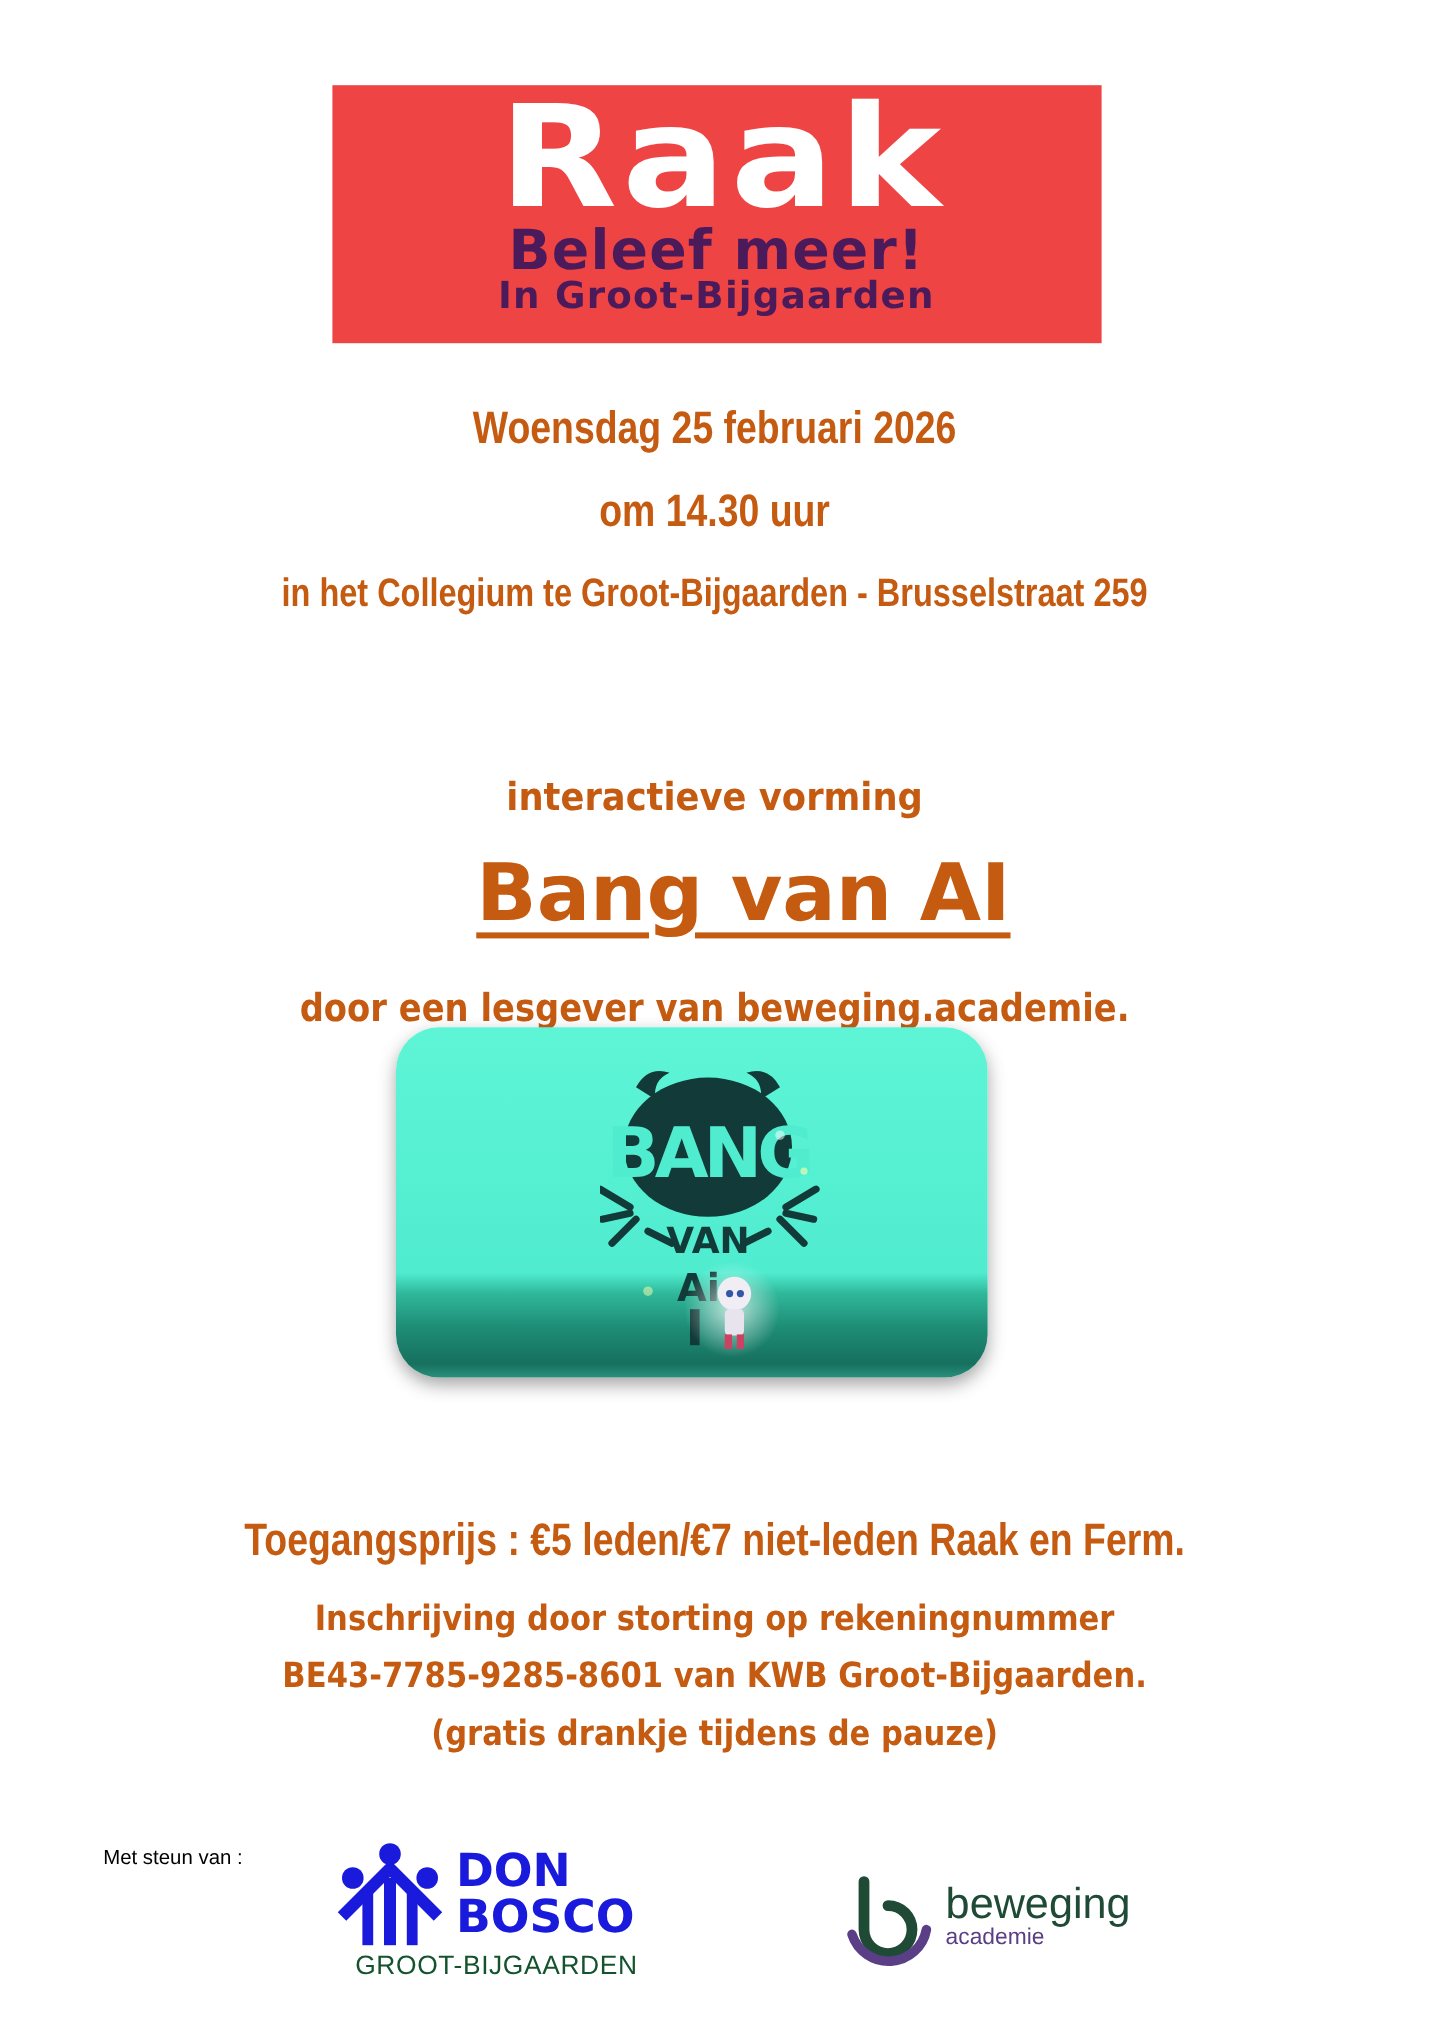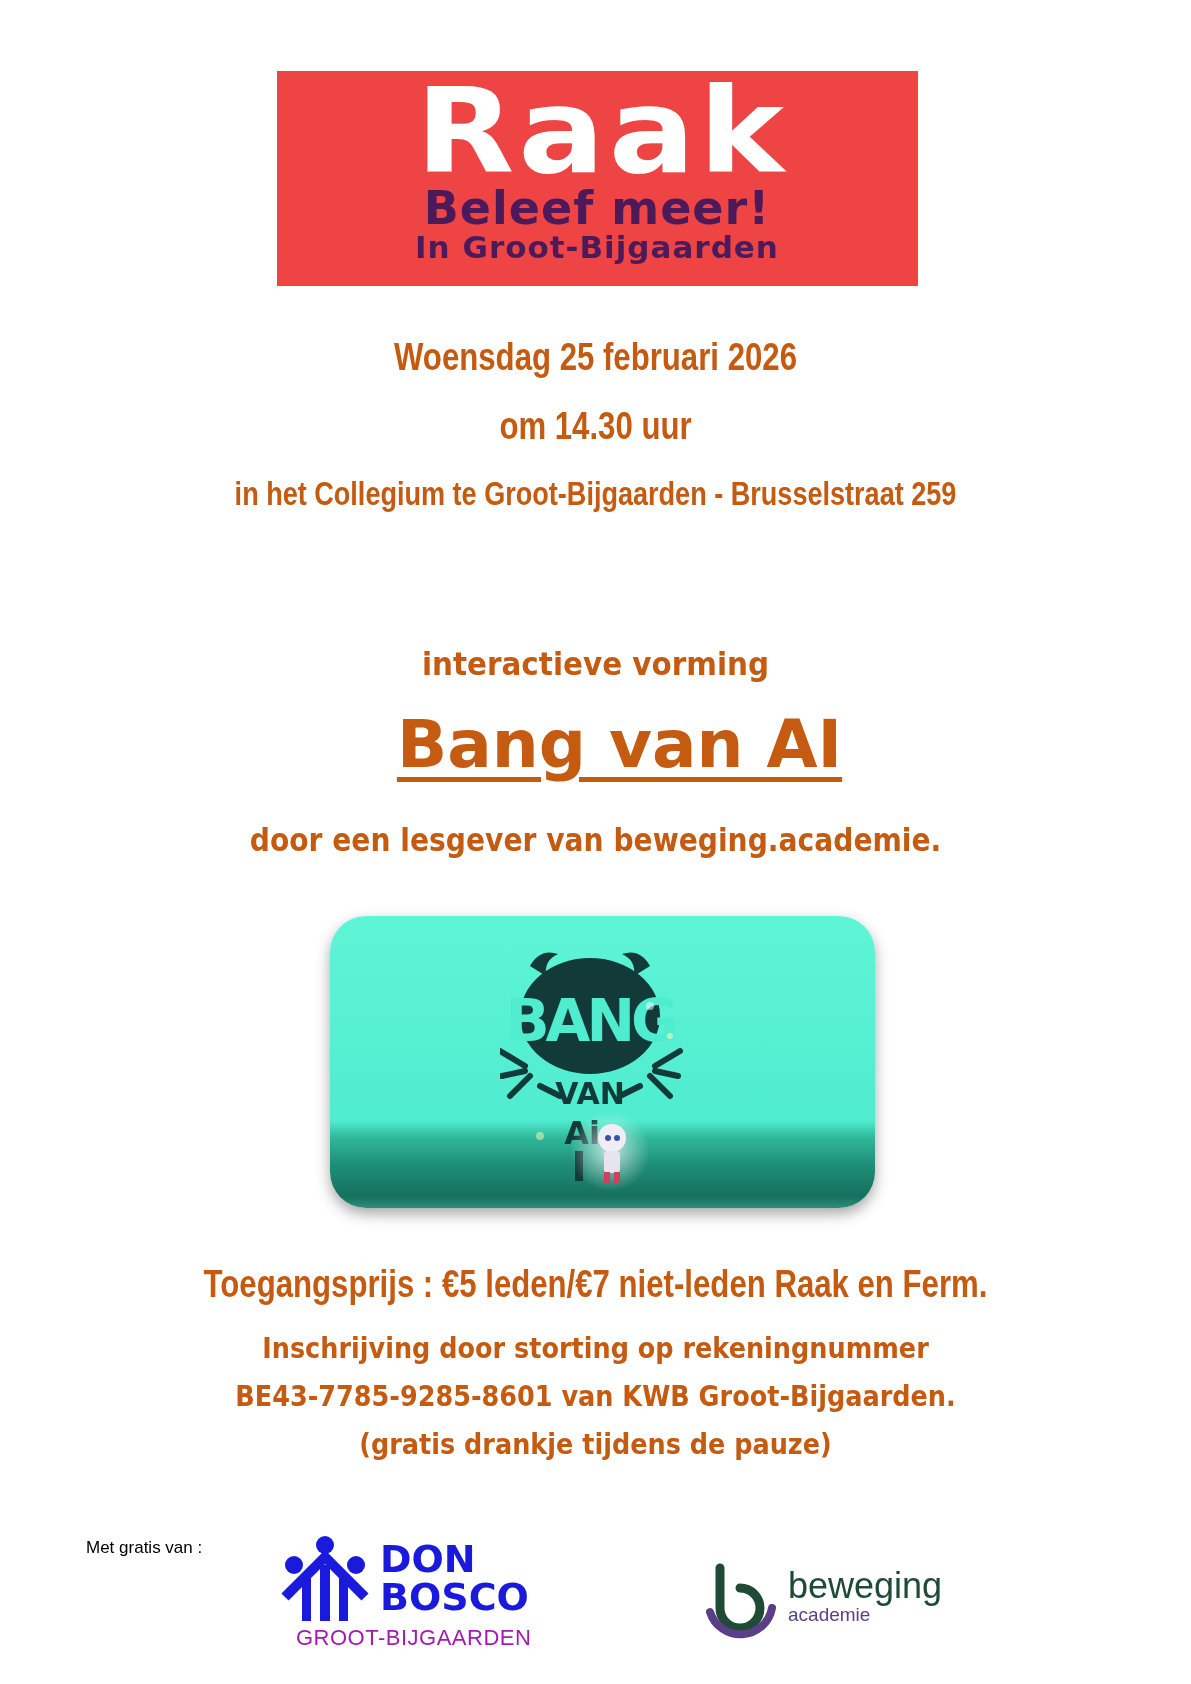--- a/index.html
+++ b/index.html
@@ -21,37 +21,37 @@
   #time-line { top:404px; font-size:38px; line-height:44px; }
   #location-line { top:474px; font-size:33px; line-height:40px; }
 
   .cal { font-family:"DejaVu Sans", sans-serif; font-weight:bold; }
   #subtitle { top:644px; font-size:32px; line-height:40px; transform:scaleX(0.92); }
   #title { top:705px; font-size:66px; line-height:80px; font-family:"DejaVu Sans", sans-serif; font-weight:bold;margin-left:24px; }
   #title span { text-decoration:underline; text-decoration-thickness:5px; text-underline-offset:10px; }
   #speaker { top:820px; font-size:32px; line-height:40px; transform:scaleX(0.88); }
 
   
-  #poster { left:330px; top:916px; width:545px; height:292px; border-radius:36px;
+  #poster { left:330px; top:856px; width:493px; height:292px; border-radius:36px;
     background:linear-gradient(180deg,#5ef5d6 0%,#50ecd0 70%,#2fb89a 76%,#1f8f78 85%,#16705e 96%,#2a8f7c 100%);
     box-shadow:0 6px 14px rgba(60,60,60,0.45); overflow:hidden; }
   #poster-art { position:absolute; left:170px; top:30px; width:210px; height:250px; }
 
   #price-line { top:1262px; font-size:38px; line-height:44px; }
   #reg1 { top:1330px; font-size:29px; line-height:36px; transform:scaleX(0.88); }
   #reg2 { top:1378px; font-size:29px; line-height:36px; transform:scaleX(0.88); }
   #reg3 { top:1426px; font-size:29px; line-height:36px; transform:scaleX(0.88); }
 
   #support-label { left:86px; top:1538px; font-size:17px; color:#000; font-family:"Liberation Sans", sans-serif; }
 
   
   #donbosco { left:280px; top:1535px; width:280px; height:120px; }
   #db-don { position:absolute; left:100px; top:4px; font-family:"DejaVu Sans", sans-serif; font-weight:bold; font-size:38px; line-height:40px; color:#1a1adc;text-align:right; }
   #db-bosco { position:absolute; left:100px; top:42px; font-family:"DejaVu Sans", sans-serif; font-weight:bold; font-size:38px; line-height:40px; color:#1a1adc; }
-  #db-place { position:absolute; left:16px; top:90px; font-family:"Liberation Sans", sans-serif; font-size:22px; line-height:26px; color:#a21caf; letter-spacing:0.5px; }
+  #db-place { position:absolute; left:16px; top:90px; font-family:"Liberation Sans", sans-serif; font-size:22px; line-height:26px; color:#14532d; letter-spacing:0.5px; }
 
   
   #beweging { left:700px; top:1560px; width:270px; height:80px; }
   #bw-word { position:absolute; left:88px; top:6px; font-family:"Liberation Sans", sans-serif; font-size:36px; line-height:40px; color:#1f4a35; }
   #bw-sub { position:absolute; left:88px; top:44px; font-family:"Liberation Sans", sans-serif; font-size:19px; line-height:22px; color:#5a3f86; }
 </style>
 </head>
 <body>
 
 <div id="raak-logo" class="abs">
@@ -100,21 +100,21 @@
     <circle cx="170" cy="90" r="3" fill="#ffffaa" opacity="0.6"></circle>
     <circle cx="40" cy="190" r="4" fill="#ffffaa" opacity="0.5"></circle>
   </svg>
 </div>
 
 <div id="price-line" class="center-line nar">Toegangsprijs : €5 leden/€7 niet-leden Raak en Ferm.</div>
 <div id="reg1" class="center-line cal">Inschrijving door storting op rekeningnummer</div>
 <div id="reg2" class="center-line cal">BE43-7785-9285-8601 van KWB Groot-Bijgaarden.</div>
 <div id="reg3" class="center-line cal">(gratis drankje tijdens de pauze)</div>
 
-<div id="support-label" class="abs">Met gratis van :</div>
+<div id="support-label" class="abs">Met steun van :</div>
 
 <div id="donbosco" class="abs">
   <svg class="abs" style="left:0;top:0" width="90" height="90" viewBox="0 0 90 90">
     <circle cx="45" cy="10" r="9" fill="#1a1adc"></circle>
     <circle cx="14" cy="30" r="9" fill="#1a1adc"></circle>
     <circle cx="76" cy="30" r="9" fill="#1a1adc"></circle>
     <path d="M5 62 L45 22 L85 62" stroke="#1a1adc" stroke-width="10" fill="none"></path>
     <rect x="22" y="40" width="9" height="46" fill="#1a1adc"></rect>
     <rect x="40" y="30" width="10" height="56" fill="#1a1adc"></rect>
     <rect x="59" y="40" width="9" height="46" fill="#1a1adc"></rect>

